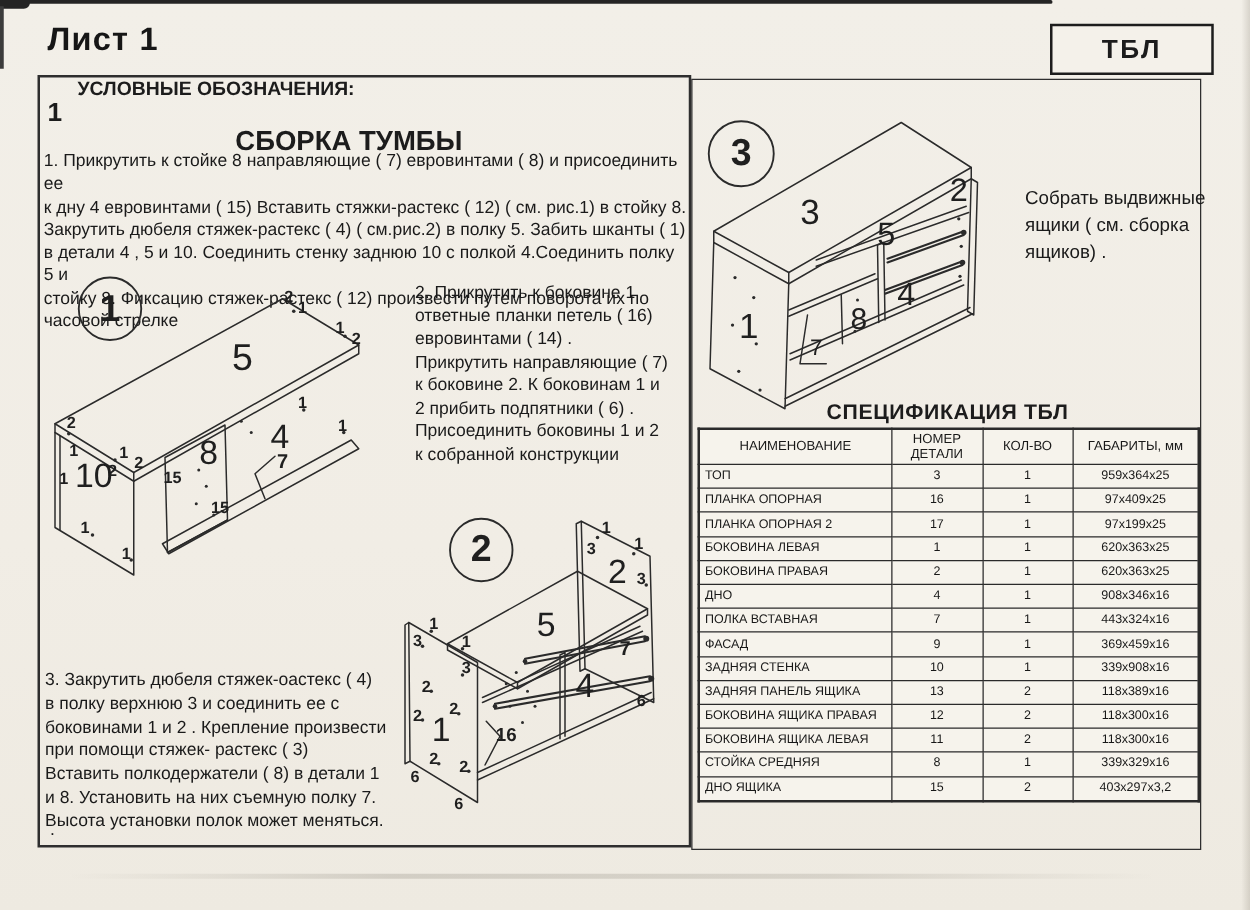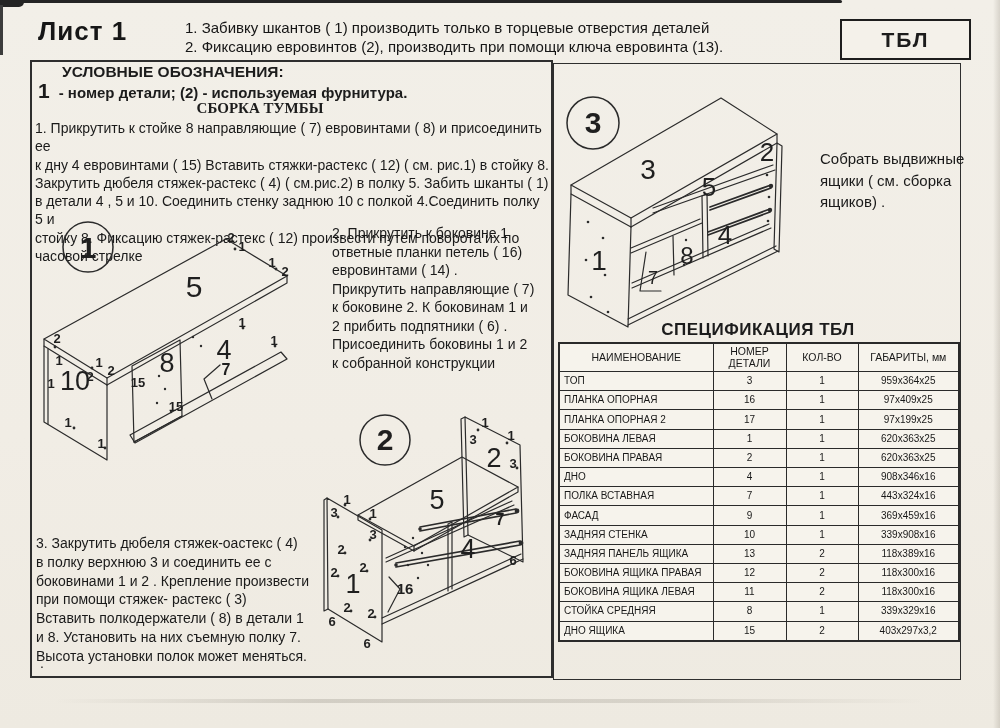--- a/index.html
+++ b/index.html
@@ -11,21 +11,21 @@
   .abs{position:absolute;}
   .panel{position:absolute;border:2px solid #2e2e2e;background:transparent;}
   .sheet-title{font-size:26px;font-weight:700;letter-spacing:1px;color:#161616;}
   .header-notes{font-size:15px;line-height:19px;white-space:pre-line;color:#161616;}
   .doc-code{border:2px solid #1d1d1d;display:flex;align-items:center;justify-content:center;
     font-size:21px;font-weight:700;letter-spacing:2px;background:#f4f1ea;}
   .legend-title{font-size:15.5px;font-weight:700;}
   .legend-line{display:flex;align-items:baseline;gap:9px;font-weight:700;}
   .legend-symbol{font-size:21px;}
   .legend-text{font-size:15px;}
-  .assembly-title{font-size:15px;font-weight:700;text-align:center;font-family:Liberation Serif, serif;}
+  .assembly-title{font-size:22px;font-weight:700;text-align:right;}
   .body-text{font-size:14px;line-height:18.5px;white-space:pre-line;color:#1a1a1a;}
   .fig{position:absolute;}
   .fig svg{position:absolute;left:0;top:0;}
   .fig-label{position:absolute;transform:translate(-50%,-50%);color:#1f1f1f;line-height:1;}
   .fig-label.b{font-weight:700;}
   .spec-title{font-size:17px;font-weight:700;text-align:center;letter-spacing:0.5px;}
   table.spec{border-collapse:collapse;width:400px;table-layout:fixed;background:#f6f3ec;}
   table.spec,table.spec th,table.spec td{border:1.4px solid #2a2a2a;}
   table.spec{border-width:2px;}
   table.spec th{font-size:10.5px;font-weight:400;white-space:pre-line;line-height:1.1;
@@ -48,32 +48,29 @@
 
 <div class="sheet">
 
   <div class="artifact a-top"></div>
   <div class="artifact a-corner"></div>
   <div class="artifact a-left"></div>
   <div class="artifact a-right"></div>
   <div class="artifact a-smudge"></div>
 
   <div class="abs sheet-title" style="left:38px;top:16px;">Лист 1</div>
-  <div class="abs header-notes" style="left:185px;top:18px;width:560px;">1. Забивку шкантов  ( 1)   производить только в торцевые отверстия деталей
-2. Фиксацию евровинтов (2), производить при помощи ключа евровинта (13).</div>
   <div class="abs doc-code" style="left:840px;top:19px;width:127px;height:37px;">
       <span>ТБЛ</span>
     </div>
 
   <div class="panel" style="left:30px;top:60px;width:519px;height:614px;"></div>
 
   <div class="abs legend-title" style="left:62px;top:63px;">УСЛОВНЫЕ ОБОЗНАЧЕНИЯ:</div>
   <div class="abs legend-line" style="left:38px;top:79px;">
     <span class="legend-symbol">1</span>
-    <span class="legend-text">- номер детали;  (2) - используемая фурнитура.</span>
   </div>
   <div class="abs assembly-title" style="left:150px;top:100px;width:220px;">СБОРКА ТУМБЫ</div>
 
   <div class="abs body-text" style="left:35px;top:119px;width:516px;line-height:18.3px;">1. Прикрутить к стойке 8 направляющие  ( 7)   евровинтами  ( 8)  и присоединить ее
 к дну 4 евровинтами  ( 15)  Вставить стяжки-растекс  ( 12)   ( см. рис.1)   в стойку 8.
 Закрутить дюбеля стяжек-растекс  ( 4)   ( см.рис.2)  в полку 5. Забить шканты  ( 1)
 в детали  4 , 5 и 10.  Соединить стенку заднюю 10 с полкой 4.Соединить полку 5 и
 стойку 8. Фиксацию стяжек-растекс  ( 12)  произвести путем поворота их по
 часовой стрелке</div>
 

